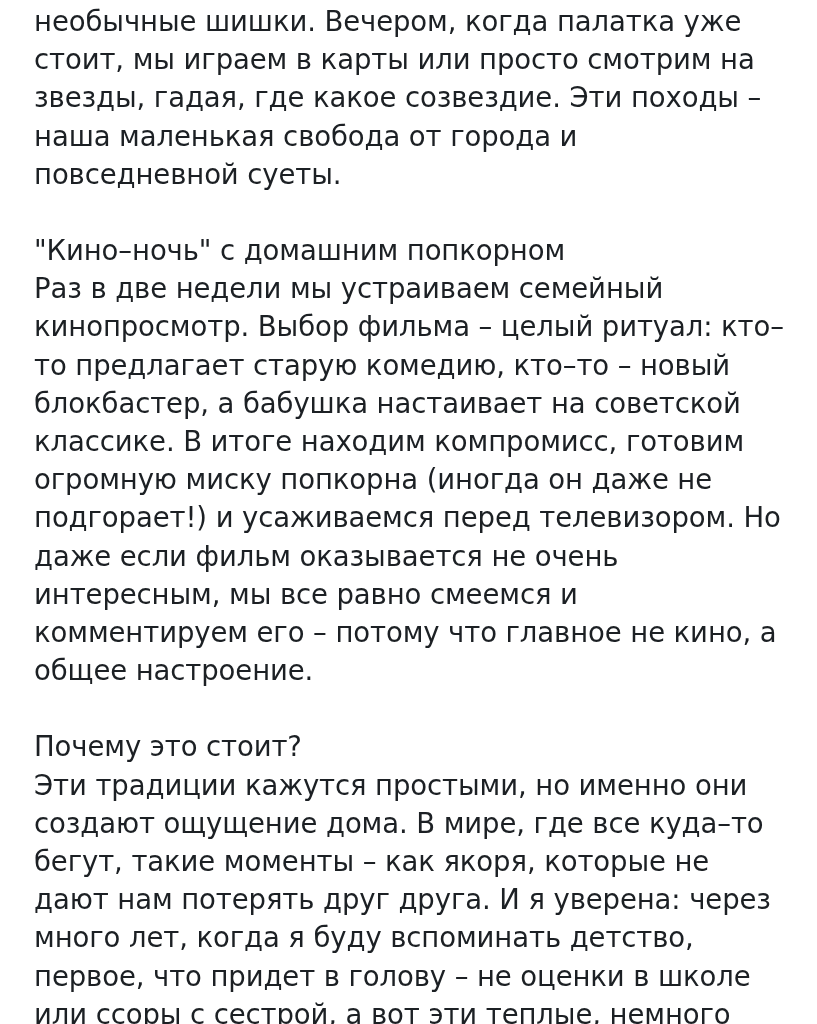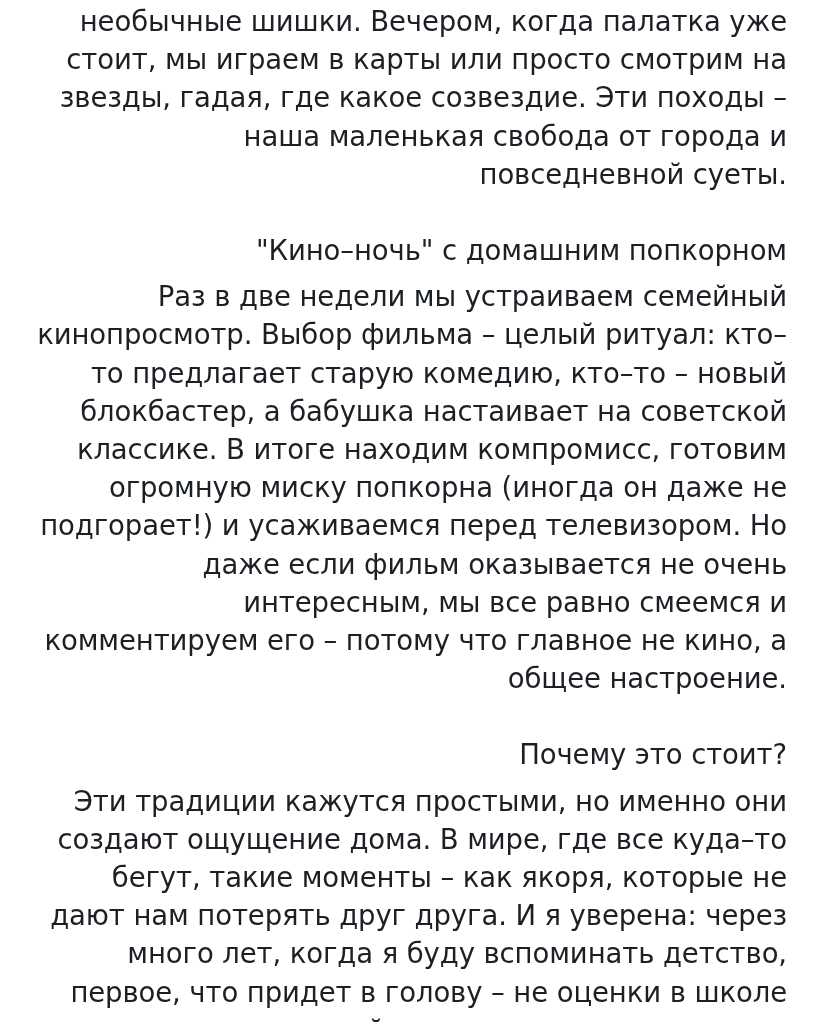--- a/index.html
+++ b/index.html
@@ -22,24 +22,23 @@
   .doc-body {
     color: #1c2024;
     font-size: 27.5px;
     line-height: 38.2px;
     letter-spacing: -0.1px;
     font-weight: 400;
   }
   .para {
     margin: 0;
     white-space: pre-wrap;
-    text-align: right;
   }
   .para + .para {
-    margin-top: 8px;
+    margin-top: 0;
   }
   .spacer {
     height: 38px;
   }
   .first-para {
     padding-top: 2px;
   }
 </style>
 </head>
 <body>

